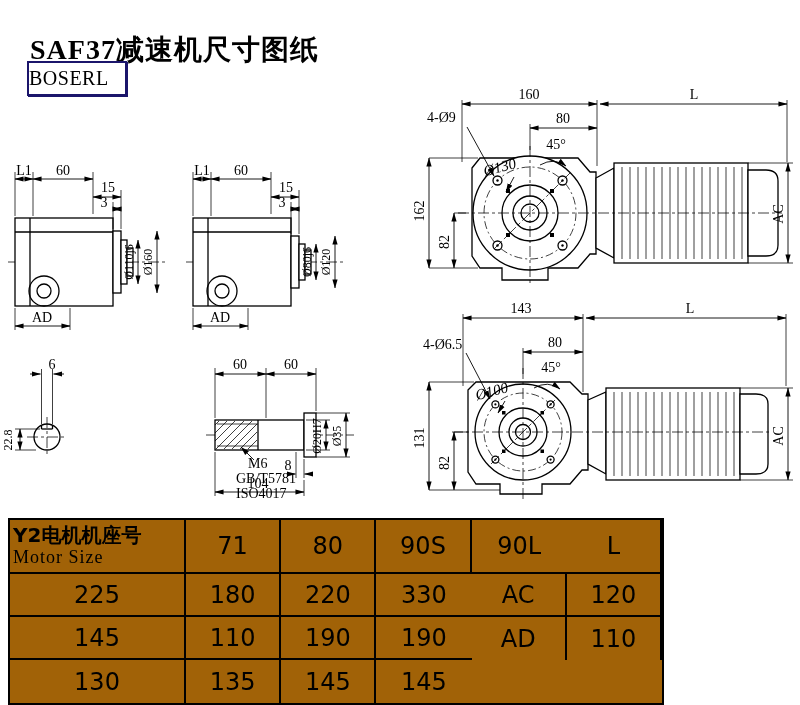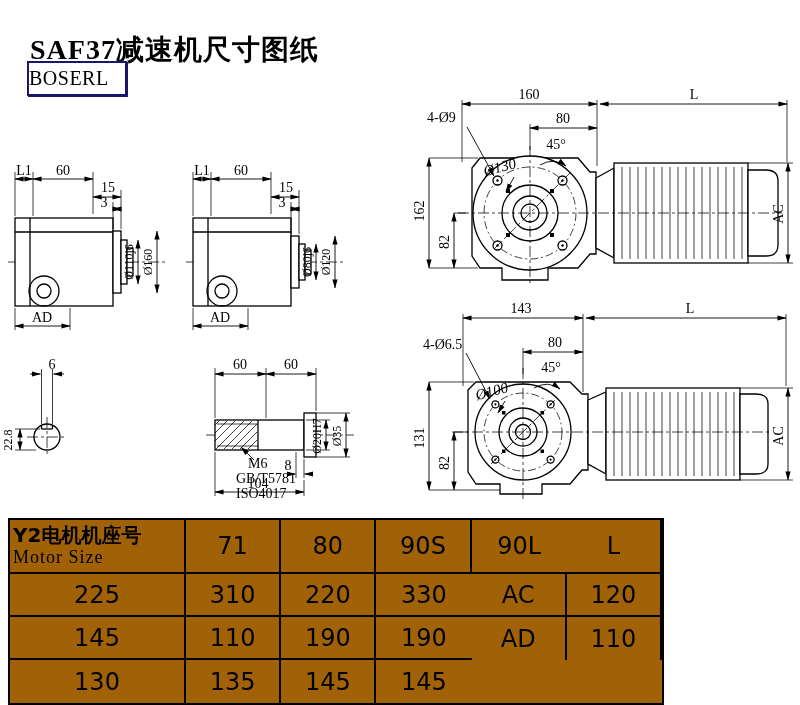--- a/index.html
+++ b/index.html
@@ -360,21 +360,21 @@
     <div class="cn">Y2电机机座号</div>
     <div class="en">Motor Size</div>
   </div>
   <div class="tc">71</div>
   <div class="tc">80</div>
   <div class="tc">90S</div>
   <div class="tc clast">90L</div>
 
   <div class="tc">L</div>
   <div class="tc">225</div>
-  <div class="tc">310</div>
+  <div class="tc">180</div>
   <div class="tc">220</div>
   <div class="tc clast">330</div>
 
   <div class="tc">AC</div>
   <div class="tc">120</div>
   <div class="tc">145</div>
   <div class="tc">110</div>
   <div class="tc">190</div>
   <div class="tc clast">190</div>
 

